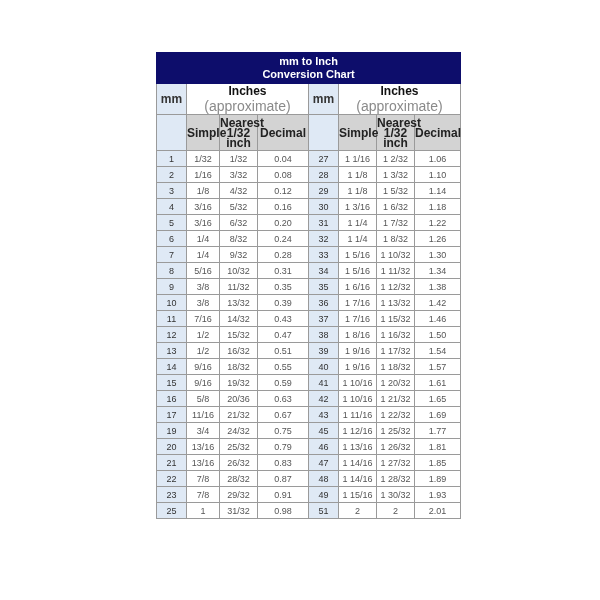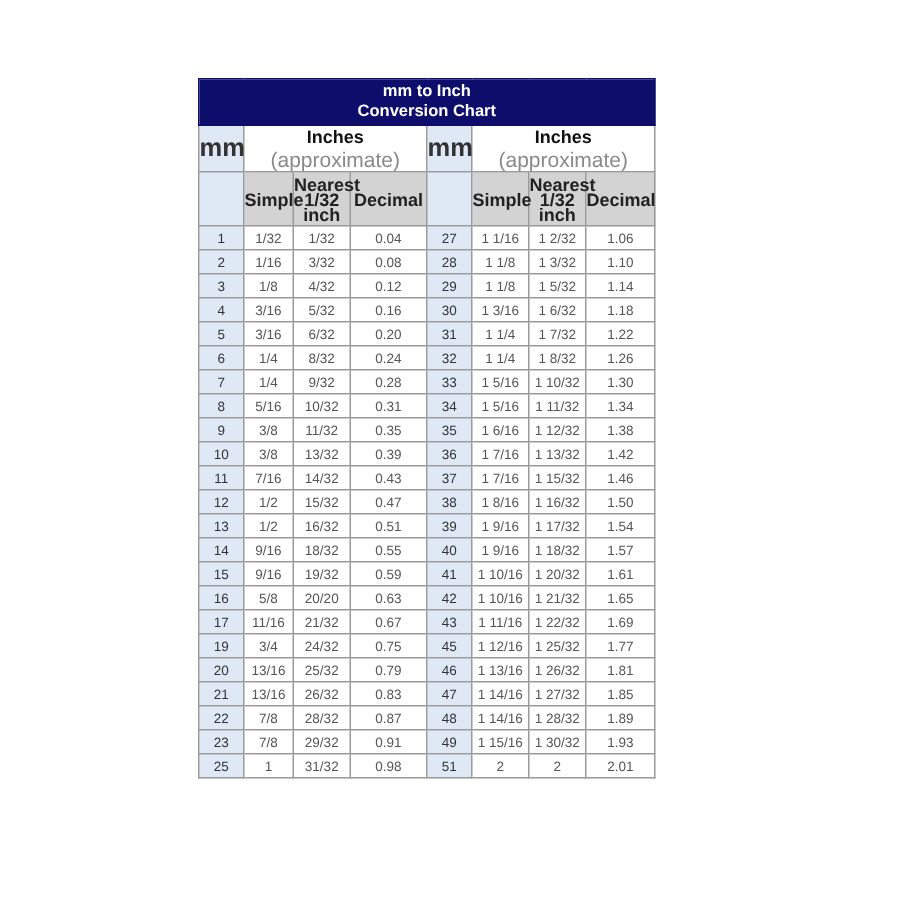--- a/index.html
+++ b/index.html
@@ -1,20 +1,20 @@
 <!DOCTYPE html>
 <html><head>
 <meta charset="utf-8">
 <style>
   html, body { margin:0; padding:0; background:#ffffff; width:600px; height:600px; overflow:hidden; }
   body { font-family: "Liberation Sans", sans-serif; }
-  .chart { position:absolute; left:132px; top:52px; width:304px; border-collapse:collapse; table-layout:fixed; }
+  .chart { position:absolute; left:156px; top:52px; width:304px; border-collapse:collapse; table-layout:fixed; }
   .chart td, .chart th { border:1px solid #9a9a9a; padding:0; text-align:center; }
   .title { background:#0d0d6b; color:#fff; font-weight:bold; font-size:11px; line-height:13px; height:30px; border:1px solid #0d0d6b !important; }
-  .mmh { background:#dfe9f5; color:#333; font-weight:bold; font-size:17px; height:18px;margin-left:48px; }
+  .mmh { background:#dfe9f5; color:#333; font-weight:bold; font-size:12px; height:18px;margin-left:48px; }
   .inh { background:#fff; font-size:12px; font-weight:bold; color:#111; }
   .inh .ap { font-weight:normal; font-size:14px; color:#8a8a8a; }
   .sub { background:#d3d3d3; font-weight:bold; font-size:12px; color:#222; height:35px; line-height:10px; }
   .mmblank { background:#dfe9f5; }
   .mmc { background:#dfe9f5; color:#333; font-size:9px; height:15px; }
   .v { background:#fff; color:#555; font-size:9px; height:15px; }
 </style>
 </head>
 <body>
 
@@ -206,21 +206,21 @@
         <td class="v">19/32</td>
         <td class="v">0.59</td>
         <td class="mmc">41</td>
         <td class="v">1 10/16</td>
         <td class="v">1 20/32</td>
         <td class="v">1.61</td>
       </tr>
       <tr>
         <td class="mmc">16</td>
         <td class="v">5/8</td>
-        <td class="v">20/20</td>
+        <td class="v">20/36</td>
         <td class="v">0.63</td>
         <td class="mmc">42</td>
         <td class="v">1 10/16</td>
         <td class="v">1 21/32</td>
         <td class="v">1.65</td>
       </tr>
       <tr>
         <td class="mmc">17</td>
         <td class="v">11/16</td>
         <td class="v">21/32</td>

